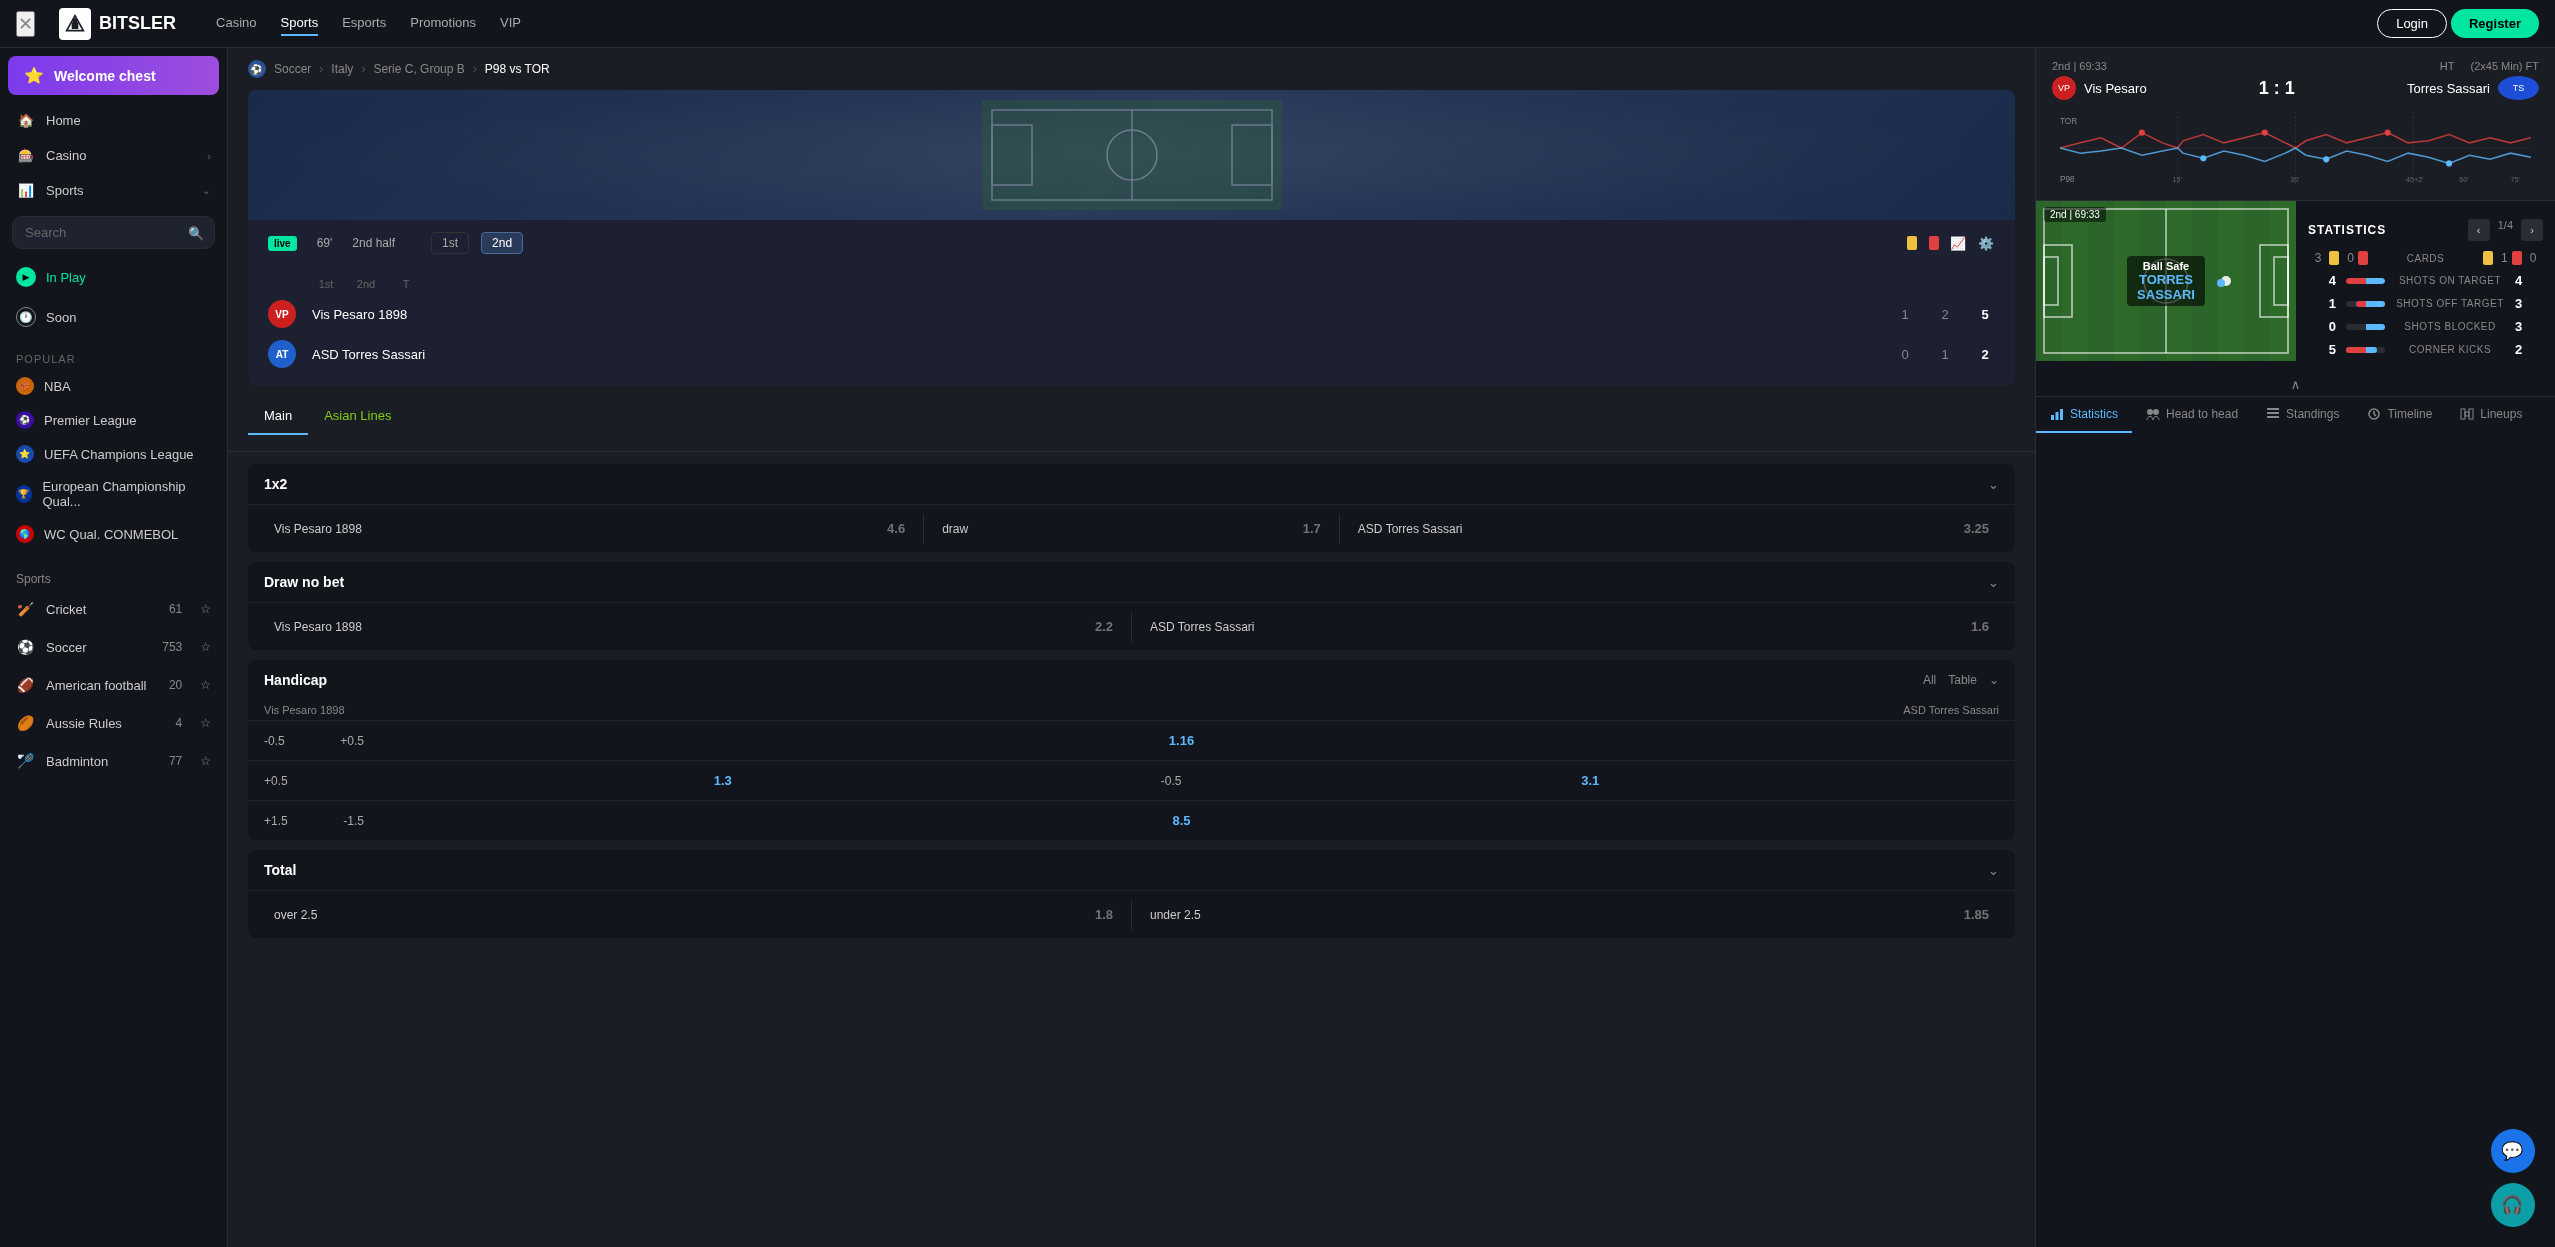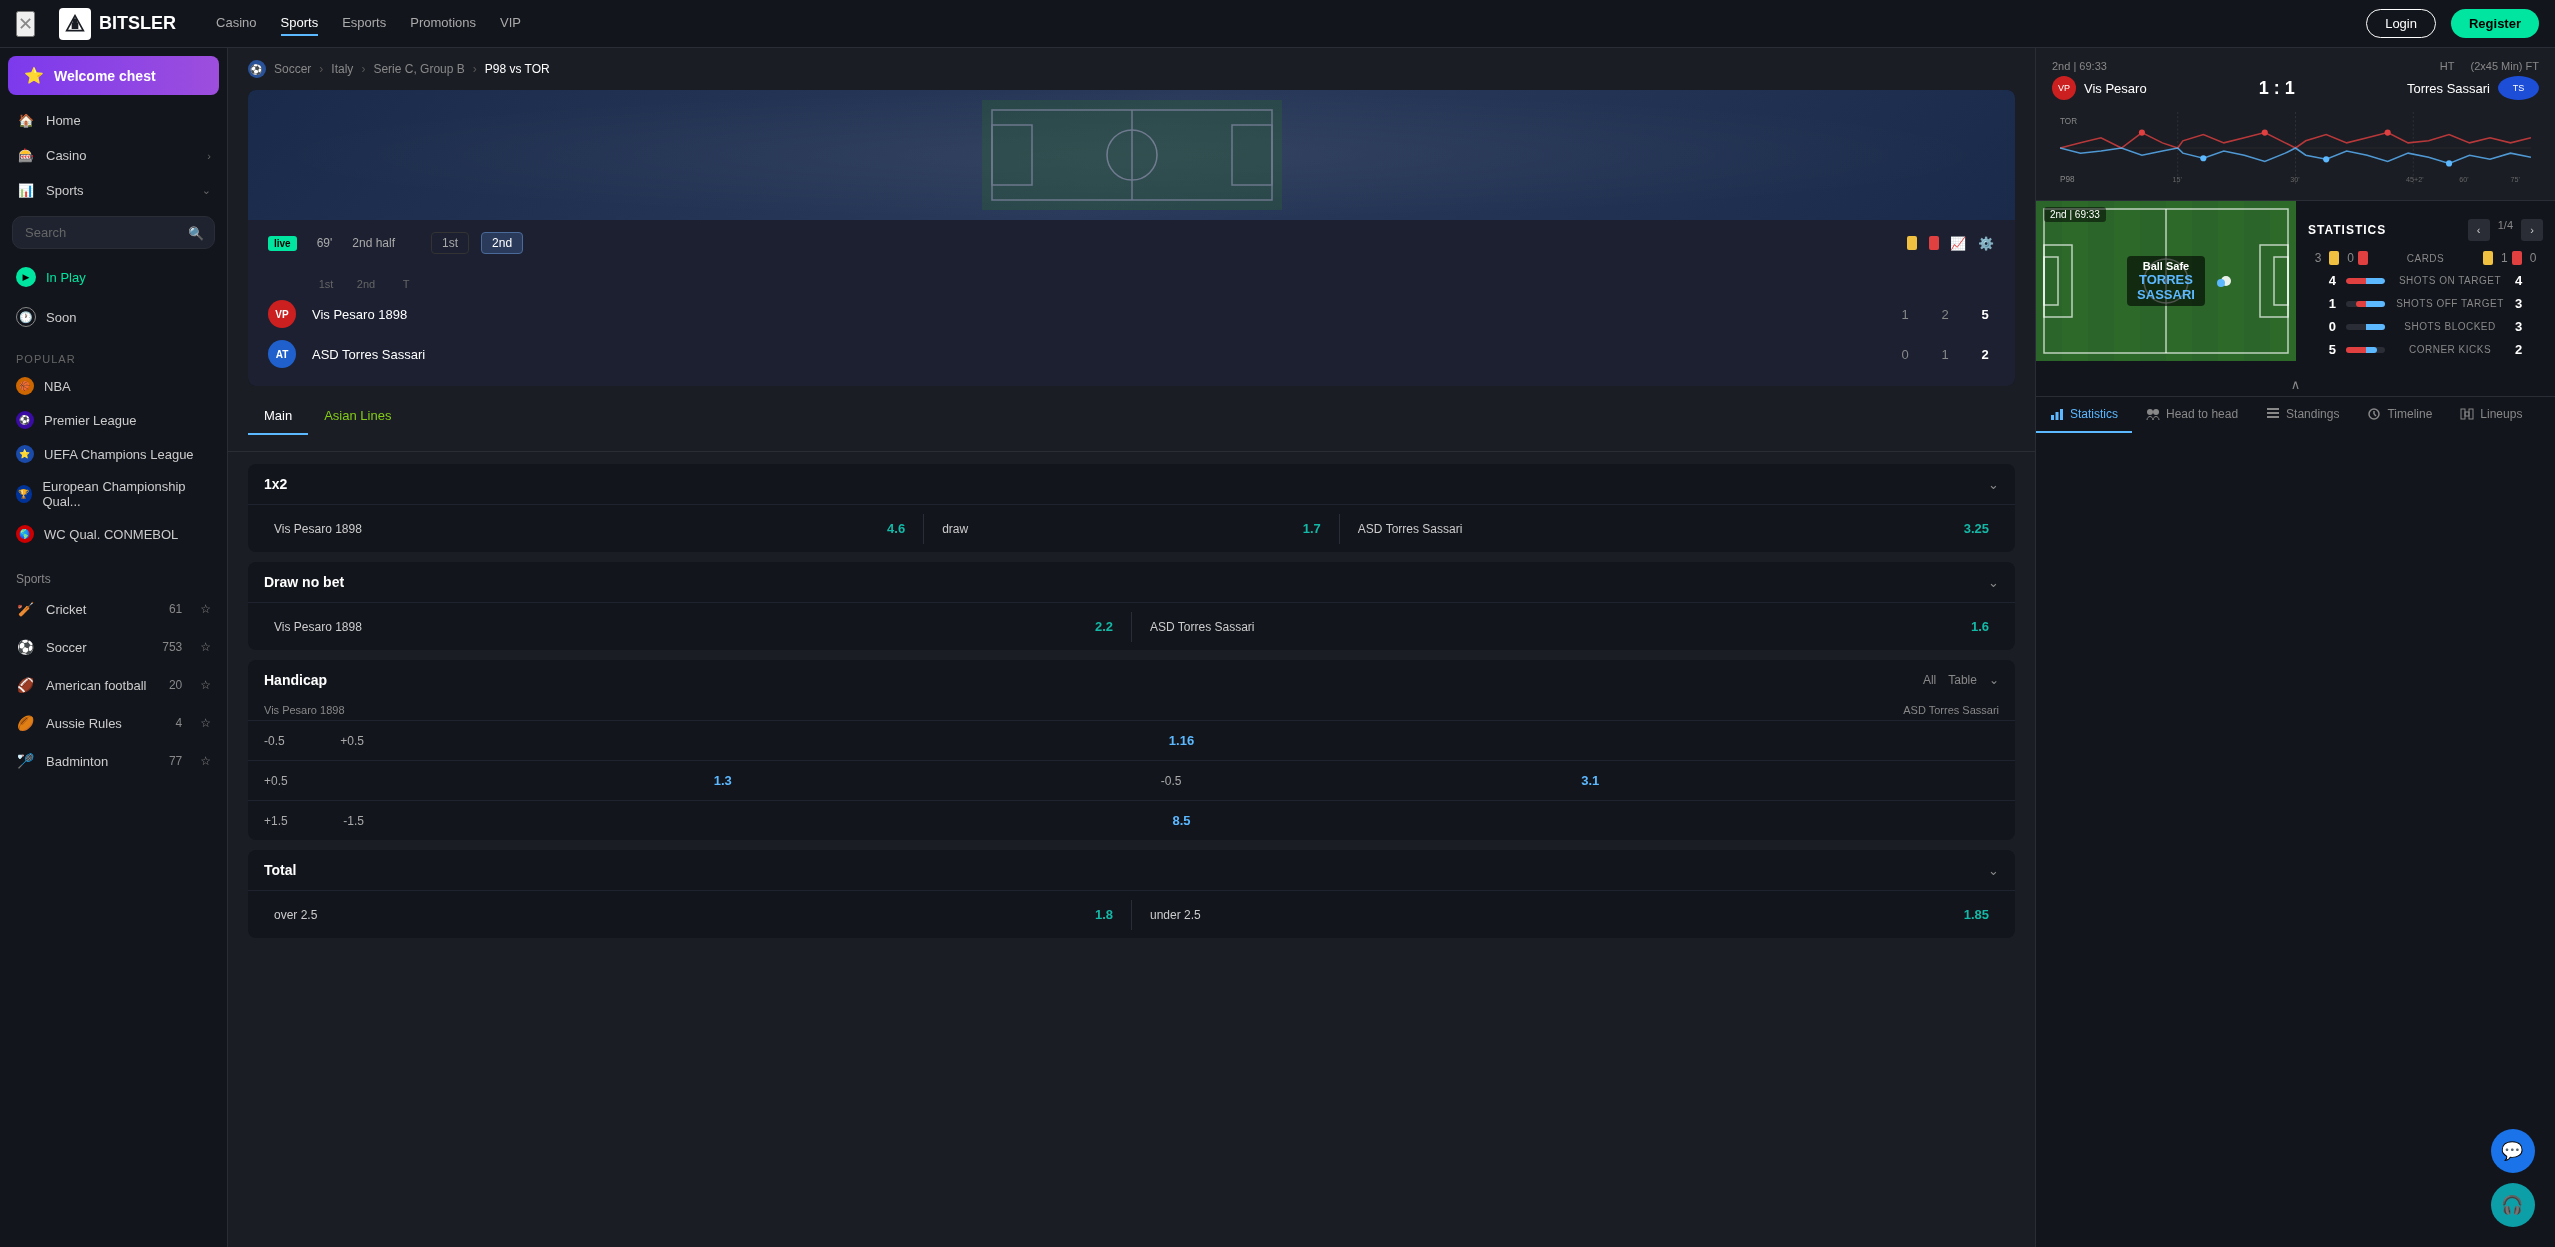--- a/index.html
+++ b/index.html
@@ -6,21 +6,21 @@
     body { background: #1a1d24; color: #fff; font-family: 'Segoe UI', Arial, sans-serif; font-size: 13px; overflow-x: hidden; }
 
     
     .top-nav { display: flex; align-items: center; background: #12151c; height: 48px; padding: 0 16px; gap: 24px; border-bottom: 1px solid #2a2d36; }
     .top-nav .logo { display: flex; align-items: center; gap: 8px; font-weight: 700; font-size: 18px; color: #fff; margin-right: 16px; }
     .top-nav .logo-icon { width: 32px; height: 32px; background: #fff; border-radius: 4px; display: flex; align-items: center; justify-content: center; }
     .top-nav .close-btn { color: #888; font-size: 18px; cursor: pointer; }
     .nav-links { display: flex; gap: 24px; flex: 1; }
     .nav-link { color: #aaa; text-decoration: none; font-size: 13px; padding: 4px 0; cursor: pointer; }
     .nav-link.active { color: #fff; border-bottom: 2px solid #5cb8ff; }
-    .nav-right { display: flex; gap: 15px; margin-left: auto; }
+    .nav-right { display: flex; gap: 4px; margin-left: auto; }
     .btn-login { background: transparent; border: 1px solid #fff; color: #fff; padding: 6px 18px; border-radius: 20px; cursor: pointer; font-size: 13px; }
     .btn-register { background: #00e5a0; border: none; color: #000; padding: 6px 18px; border-radius: 20px; cursor: pointer; font-size: 13px; font-weight: 600; }
 
     
     .layout { display: flex; height: calc(100vh - 48px); }
 
     
     .sidebar { width: 228px; background: #12151c; overflow-y: auto; flex-shrink: 0; border-right: 1px solid #2a2d36; }
     .sidebar::-webkit-scrollbar { width: 4px; }
     .sidebar::-webkit-scrollbar-track { background: #1a1d24; }
@@ -100,21 +100,21 @@
     .bet-sections { padding: 12px 20px; }
     .bet-section { background: #12151c; border-radius: 8px; margin-bottom: 10px; overflow: hidden; }
     .bet-section-header { display: flex; align-items: center; justify-content: space-between; padding: 12px 16px; cursor: pointer; }
     .bet-section-title { font-size: 14px; font-weight: 600; color: #fff; }
     .bet-section-controls { display: flex; align-items: center; gap: 12px; color: #888; font-size: 12px; }
     .expand-icon { color: #888; }
 
     .bet-row { display: flex; align-items: center; padding: 8px 16px; border-top: 1px solid #1f2330; }
     .bet-option { flex: 1; display: flex; align-items: center; justify-content: space-between; padding: 8px 10px; border-radius: 6px; cursor: pointer; }
     .bet-option-name { color: #ccc; font-size: 12px; }
-    .bet-option-odds { color: #14b8a6; font-size: 13px; font-weight: 600; }
+    .bet-option-odds { color: #737373; font-size: 13px; font-weight: 600; }
     .bet-separator { width: 1px; height: 30px; background: #2a2d36; margin: 0 8px; }
 
     .handicap-header-row { display: flex; padding: 4px 16px; }
     .handicap-team-label { flex: 1; color: #888; font-size: 11px; }
     .handicap-team-label.right { text-align: right; }
 
     .handicap-row { display: flex; align-items: center; padding: 6px 16px; border-top: 1px solid #1f2330; }
     .handicap-val { width: 50px; color: #aaa; font-size: 12px; }
     .handicap-odds { flex: 1; text-align: center; color: #5cb8ff; font-size: 13px; font-weight: 600; cursor: pointer; padding: 6px; border-radius: 4px; }
     .handicap-val-right { width: 50px; color: #aaa; font-size: 12px; text-align: right; }

